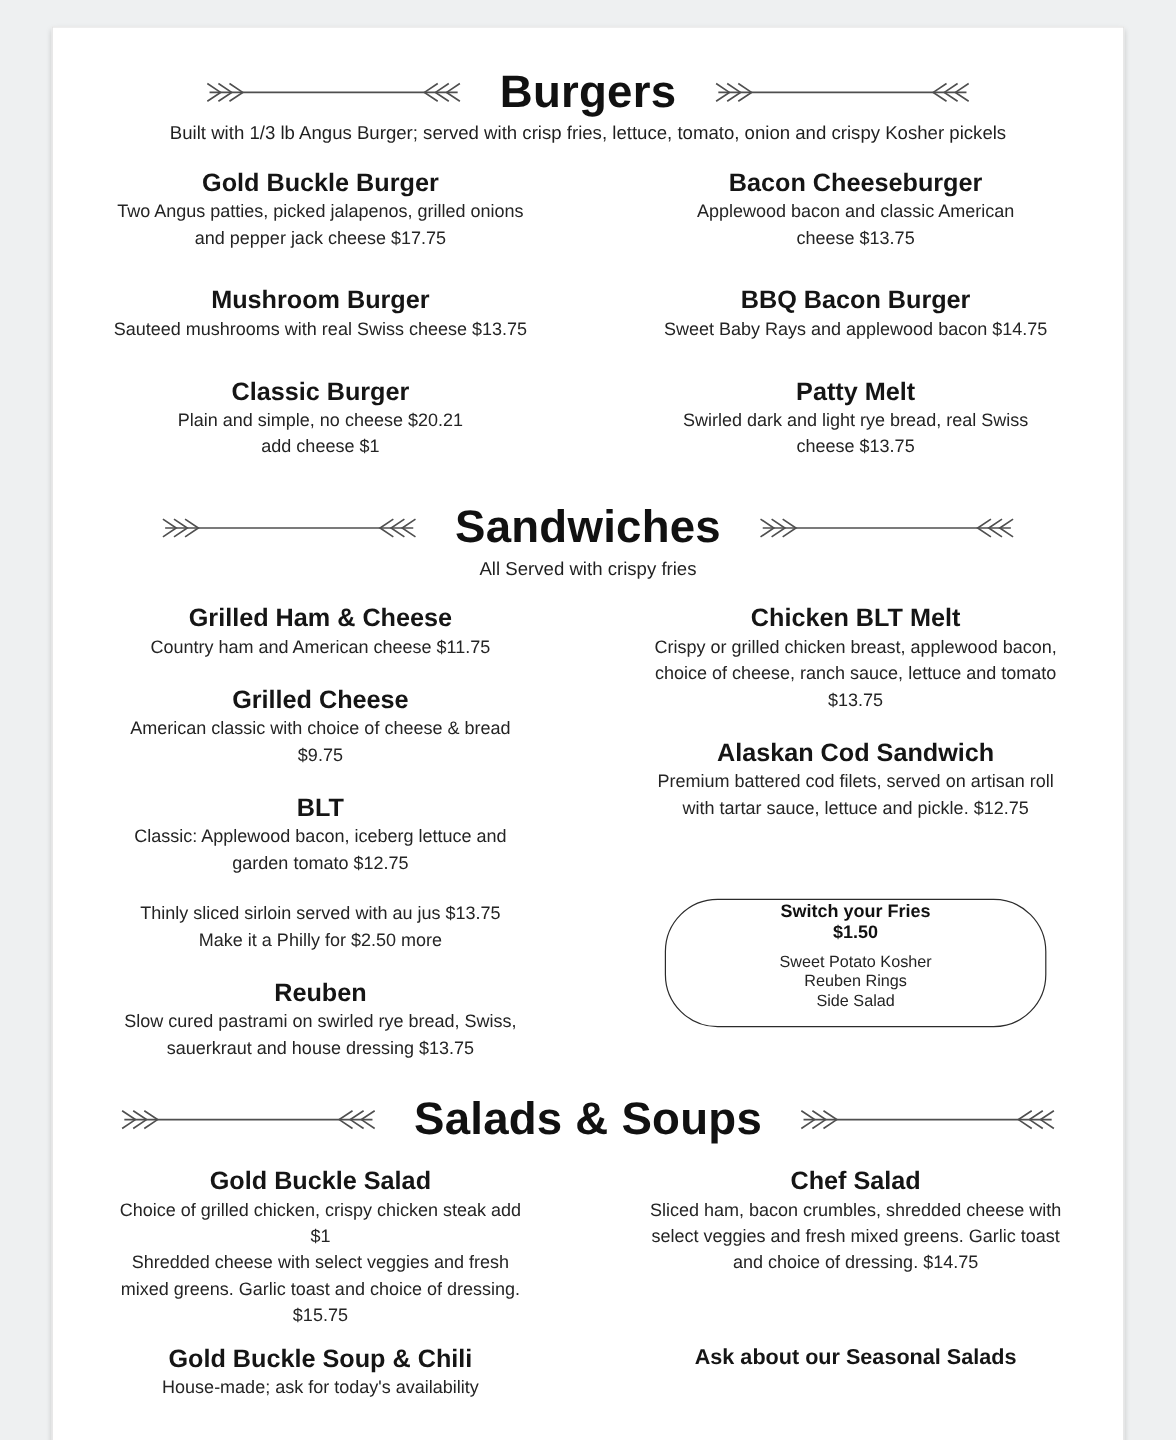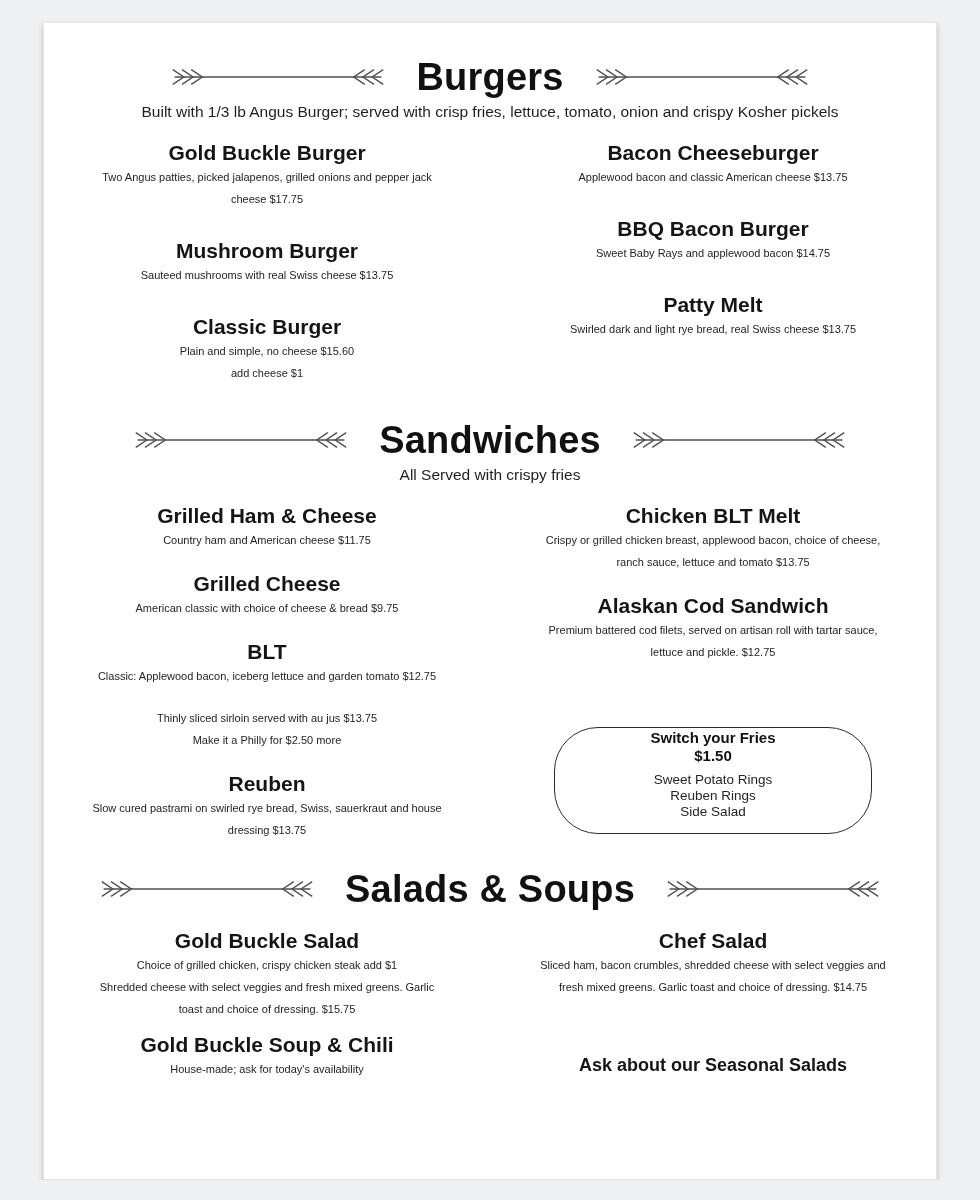--- a/index.html
+++ b/index.html
@@ -52,21 +52,21 @@
   .sec-salads .item { margin-bottom: 12px; }
   .item-name {
     margin: 0;
     font-size: 21px;
     line-height: 26px;
     font-weight: 700;
     color: #151515;
   }
   .item-desc {
     margin: 0 auto;
-    font-size: 11px;
+    font-size: 15px;
     line-height: 22px;
     color: #242424;
   }
   .w310 { max-width: 310px; }
   .w340 { max-width: 340px; }
   .w360 { max-width: 360px; }
   .w400 { max-width: 400px; }
   .sec { margin-top: 6px; }
   .fries-box {
     width: 318px;
@@ -124,21 +124,21 @@
           <article class="item">
             <h2 class="item-name">Gold Buckle Burger</h2>
             <p class="item-desc w340">Two Angus patties, picked jalapenos, grilled onions and pepper jack cheese $17.75</p>
           </article>
           <article class="item">
             <h2 class="item-name">Mushroom Burger</h2>
             <p class="item-desc w400">Sauteed mushrooms with real Swiss cheese $13.75</p>
           </article>
           <article class="item">
             <h2 class="item-name">Classic Burger</h2>
-            <p class="item-desc w400">Plain and simple, no cheese $15.60</p>
+            <p class="item-desc w400">Plain and simple, no cheese $20.21</p>
             <p class="item-desc w400">add cheese $1</p>
           </article>
         </div>
         <div class="col">
           <article class="item">
             <h2 class="item-name">Bacon Cheeseburger</h2>
             <p class="item-desc w310">Applewood bacon and classic American cheese $13.75</p>
           </article>
           <article class="item">
             <h2 class="item-name">BBQ Bacon Burger</h2>
@@ -204,21 +204,21 @@
             <h2 class="item-name">Chicken BLT Melt</h2>
             <p class="item-desc w340">Crispy or grilled chicken breast, applewood bacon, choice of cheese, ranch sauce, lettuce and tomato $13.75</p>
           </article>
           <article class="item">
             <h2 class="item-name">Alaskan Cod Sandwich</h2>
             <p class="item-desc w340">Premium battered cod filets, served on artisan roll with tartar sauce, lettuce and pickle. $12.75</p>
           </article>
           <div class="fries-box">
             <div class="fries-title">Switch your Fries</div>
             <div class="fries-price">$1.50</div>
-            <div class="fries-opt">Sweet Potato Rings</div>
+            <div class="fries-opt">Sweet Potato Kosher</div>
             <div class="fries-opt">Reuben Rings</div>
             <div class="fries-opt">Side Salad</div>
           </div>
         </div>
       </div>
     </section>
 
     <section class="sec sec-salads">
       <header class="sec-head">
         <svg class="arrow" viewBox="0 0 240 26" aria-hidden="true">

